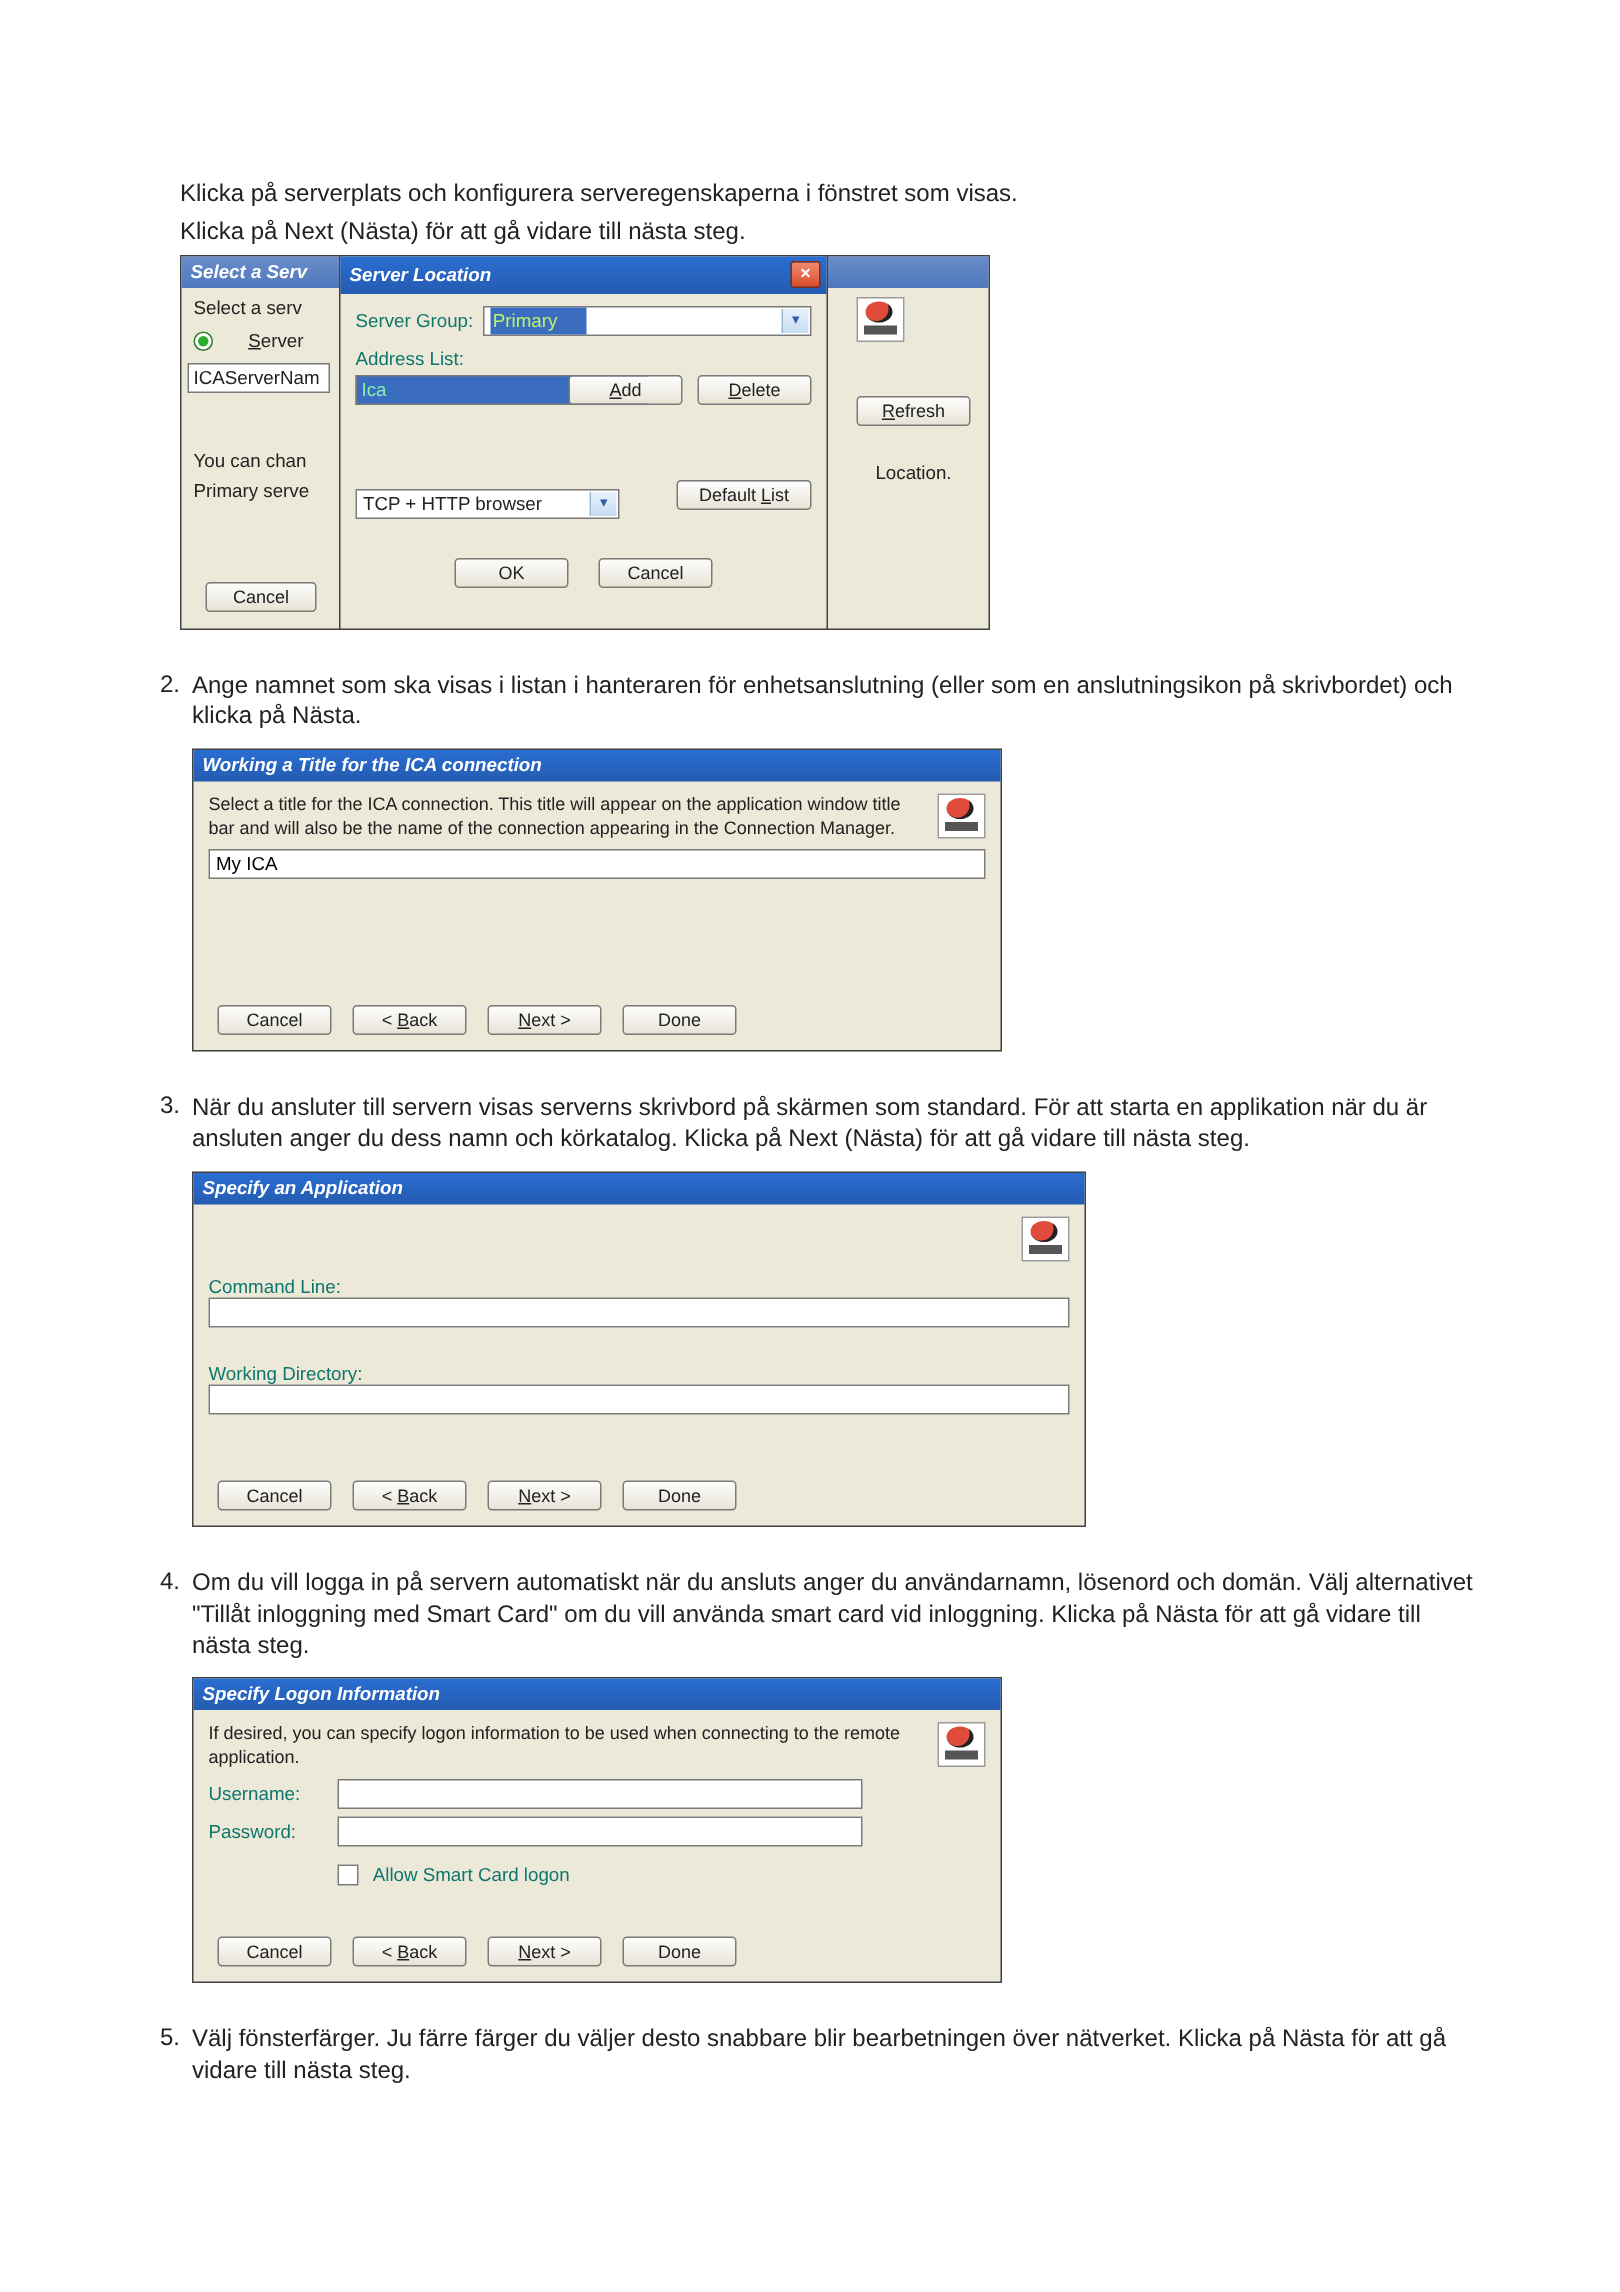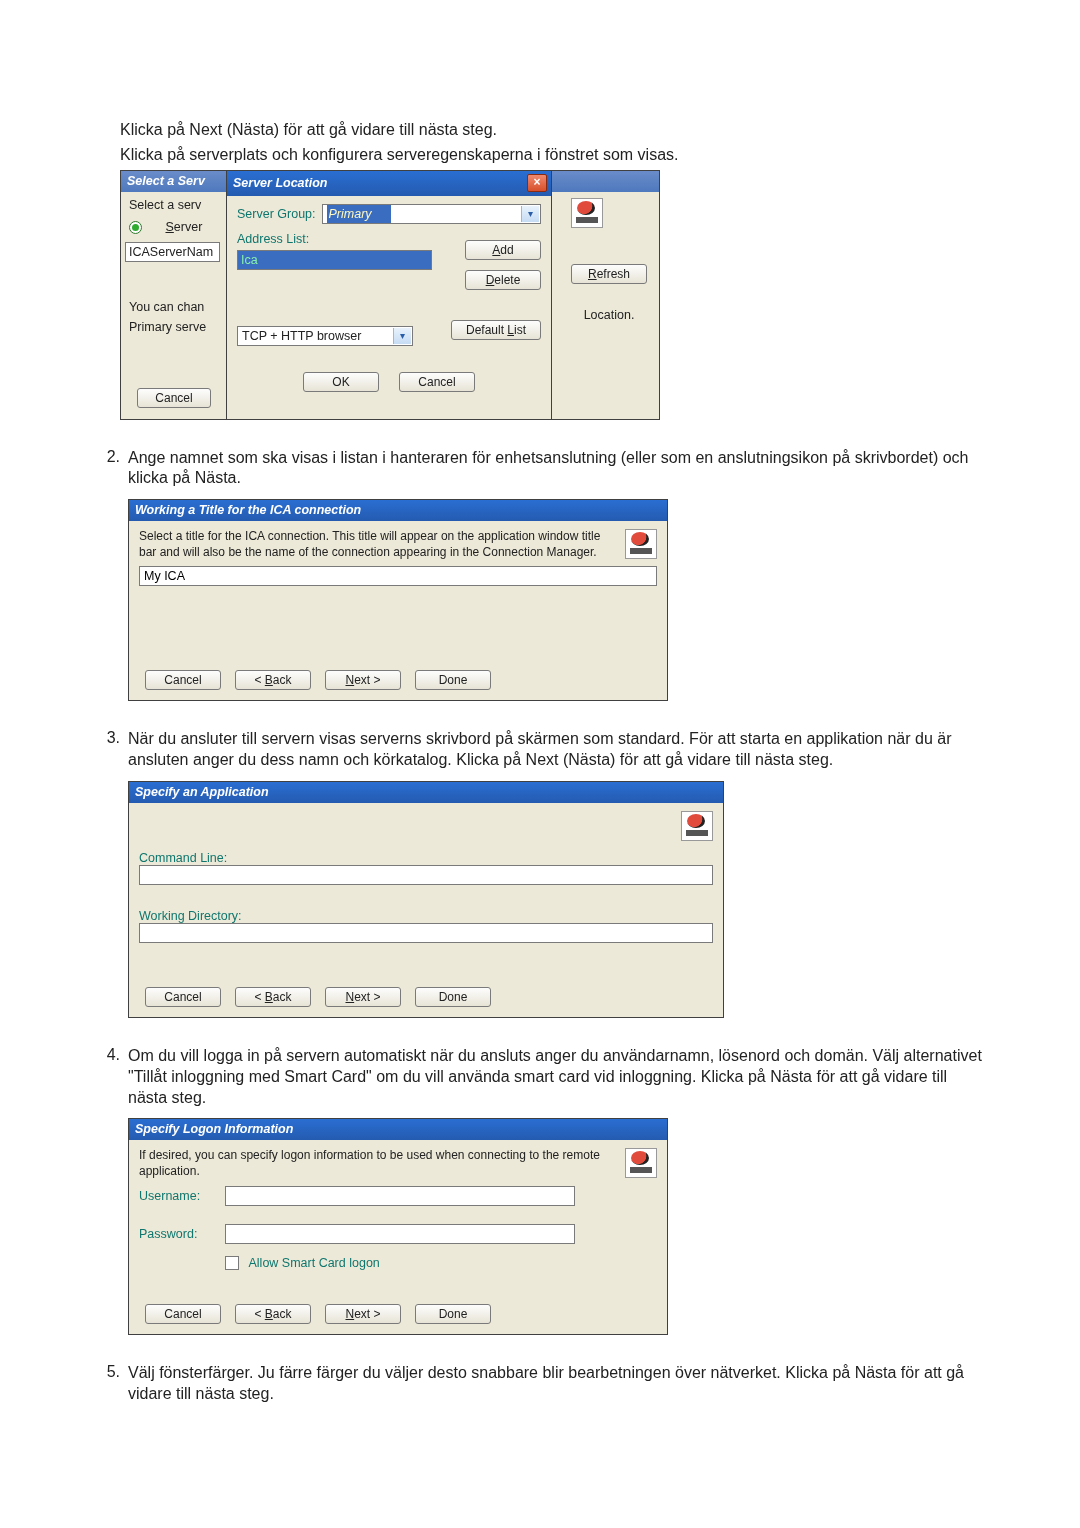--- a/index.html
+++ b/index.html
@@ -110,25 +110,24 @@
     width: 17px; height: 16px;
     background: linear-gradient(#e8f2fc,#c6dcf3);
     border-left: 1px solid #9db9d8;
     text-align: center;
     color: #2a5ea8;
     font-size: 10px;
     line-height: 16px;
   }
   .highlight-fill {
     background: #3a6cc0;
-    color: #fef9c3;
+    color: #bef264;
     display: inline-block;
     padding: 0 2px;
     width: 60px;
-    font-style: italic;
   }
   .logo {
     width: 30px; height: 28px;
     border: 1px solid #999;
     background: #fff;
     position: relative;
   }
   .logo::before {
     content: '';
     position: absolute;
@@ -179,21 +178,21 @@
     height: 250px;
   }
   .front-content {
     padding: 8px 10px 10px 10px;
     height: 204px;
     box-sizing: border-box;
     position: relative;
   }
   .row-flex { display:flex; align-items:center; gap:6px; margin-bottom:8px; }
   .lbl12 { font-size:12.5px; color:#0f766e; }
-  .btn-stack { position:absolute; right:10px; top:44px; display:flex; flex-direction:column; gap:10px; }
+  .btn-stack { position:absolute; right:10px; top:54px; display:flex; flex-direction:row; gap:10px; }
   .btn-stack2 { position:absolute; right:10px; top:124px; }
   .front-bottom { position:absolute; bottom:8px; left:10px; right:10px; display:flex; gap:20px; align-items:center; }
   .textbox {
     background:#fff; border:1px solid #7a7a7a;
     padding-left:3px; font-size:12.5px; height:18px; line-height:18px;
   }
 
   .radio-dot {
     display:inline-block; width:11px; height:11px; border-radius:50%;
     border:1px solid #2e7a2e; background:#fff; position:relative; vertical-align:middle;
@@ -205,22 +204,22 @@
   .checkbox-empty{
     display:inline-block; width:12px; height:12px; border:1px solid #7a7a7a;
     background:#fff; vertical-align:middle;
   }
 </style>
 </head>
 <body>
 
 <div class="page">
 
+  <p class="intro">Klicka på serverplats och konfigurera serveregenskaperna i fönstret som visas.</p>
   <p class="intro">Klicka på Next (Nästa) för att gå vidare till nästa steg.</p>
-  <p class="intro">Klicka på serverplats och konfigurera serveregenskaperna i fönstret som visas.</p>
 
   <div class="group1" style="margin-left:30px; margin-top:4px;">
 
     <div class="dialog dlg-back">
       <div class="titlebar">
         <span class="titletext">Select a Serv</span>
       </div>
       <div class="back-content">
         <div style="position:absolute; left:8px; top:6px;">Select a serv</div>
         <div style="position:absolute; left:8px; top:28px;">
@@ -349,21 +348,21 @@
         </div>
         <div class="dlg-inner">
           <div style="display:flex; gap:10px;">
             <div style="flex:1; font-size:12px; line-height:1.3;">If desired, you can specify logon information to be used when connecting to the remote application.</div>
             <div class="logo"></div>
           </div>
           <div style="display:flex; align-items:center; margin-top:6px;">
             <div class="lbl12" style="width:86px;">Username:</div>
             <input class="field-input" style="flex: 1 1 0%; max-width: 350px;">
           </div>
-          <div style="display:flex; align-items:center; margin-top:18px;">
+          <div style="display:flex; align-items:center; margin-top:5px;">
             <div class="lbl12" style="width:86px;">Password:</div>
             <input class="field-input" style="flex: 1 1 0%; max-width: 350px;">
           </div>
           <div style="margin:12px 0 0 86px;">
             <span class="checkbox-empty"></span>
             <span class="lbl12" style="margin-left:6px;">Allow Smart Card logon</span>
           </div>
           <div style="height:20px;"></div>
           <div class="wiz-row">
             <span class="wiz-btn">Cancel</span>

